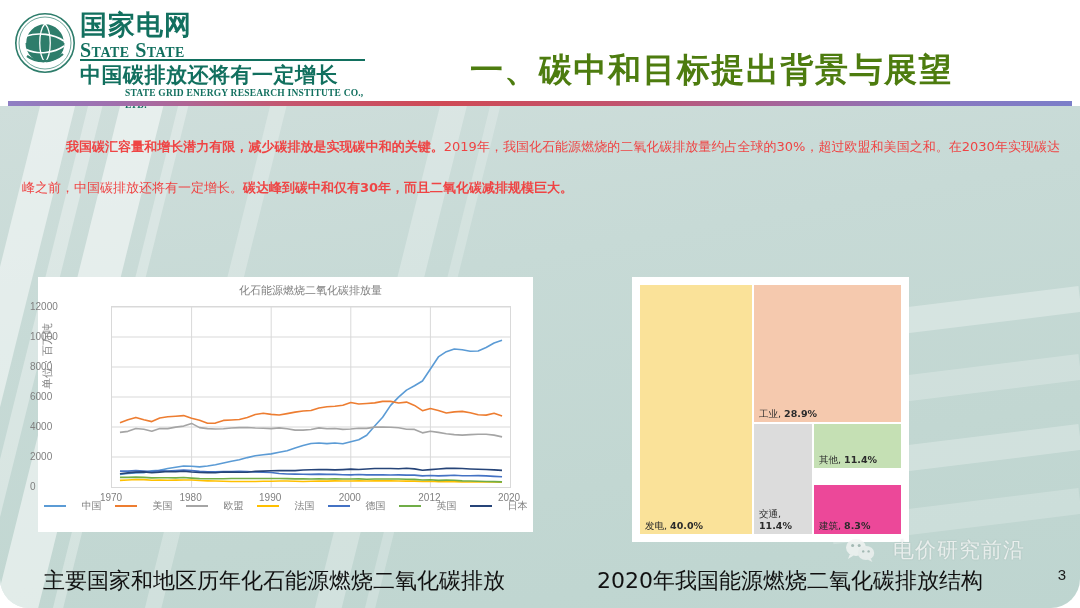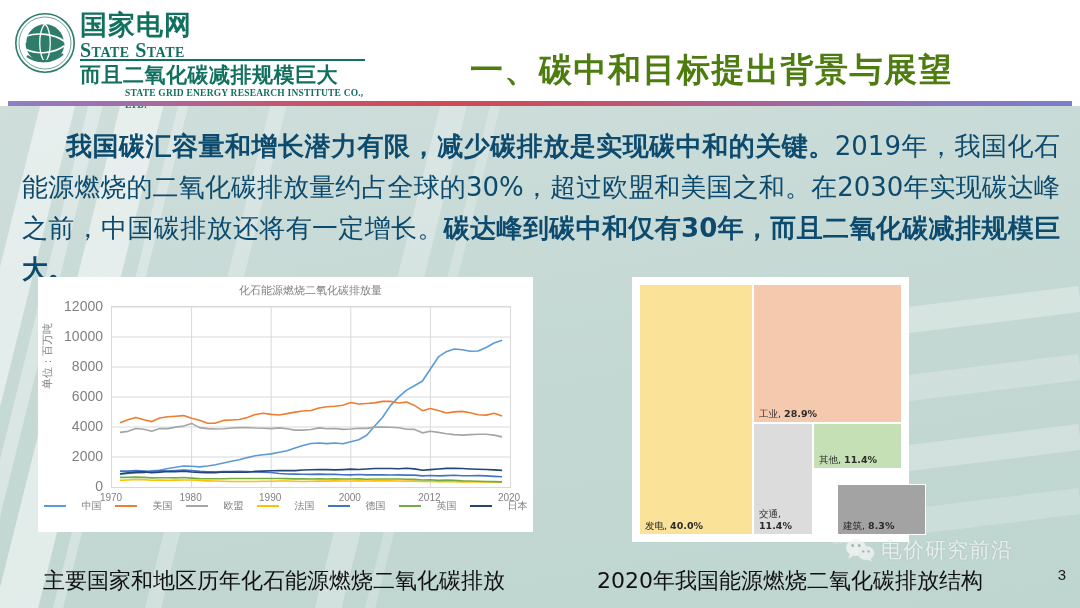--- a/index.html
+++ b/index.html
@@ -10,20 +10,21 @@
     position: relative;
   }
 
   
   #slide {
     position: relative;
     width: 1080px;
     height: 608px;
     overflow: hidden;
     background: #ffffff;
+    border-radius: 29px;
   }
 
   
   #header {
     position: absolute;
     left: 0; top: 0;
     width: 1080px; height: 104px;
     background: #ffffff;
     z-index: 5;
   }
@@ -149,23 +150,23 @@
   .band.b2 { top: 248px; width: 300px; background: rgba(255,255,255,0.22); }
   .band.b3 { top: 318px; width: 200px; background: rgba(255,255,255,0.26); }
   .band.b4 { top: 382px; width: 250px; background: rgba(255,255,255,0.20); }
 
   
   #paragraph {
     position: absolute;
     left: 22px; top: 126px;
     width: 1038px;
     font-family: "DejaVu Sans", sans-serif;
-    font-size: 26px;
+    font-size: 13px;
     line-height: 41px;
-    color: #0c4a6e;
+    color: #ef4444;
     text-align: justify;
     text-indent: 44px;
     z-index: 10;
   }
   #paragraph b { font-weight: bold; }
 
   
   #chart-panel {
     position: absolute;
     left: 38px; top: 277px;
@@ -199,25 +200,24 @@
   }
   #plot-area {
     position: absolute;
     left: 0; top: 0;
     width: 400px; height: 182px;
     border: 1px solid #d9d9d9;
     background: #ffffff;
   }
   .ytick {
     position: absolute;
-    right: 408px;
+    right: 425px;
     width: 56px;
-    text-align: right;
     font-family: "Liberation Sans", sans-serif;
-    font-size: 14px;
+    font-size: 10px;
     color: #808080;
     transform: translateY(-50%);
   }
   .xtick {
     position: absolute;
     top: 186px;
     width: 46px;
     text-align: center;
     font-family: "Liberation Sans", sans-serif;
     font-size: 10px;
@@ -281,21 +281,21 @@
   }
   #caption-left  { left: 43px;  top: 566px; }
   #caption-right { left: 597px; top: 566px; }
 
   
   #watermark {
     position: absolute;
     left: 845px; top: 536px;
     display: flex;
     align-items: center;
-    gap: 6px;
+    gap: 18px;
     z-index: 15;
     opacity: 0.82;
   }
   #wm-text {
     font-family: "DejaVu Sans", sans-serif;
     font-size: 21px;
     color: #f2f4f3;
     letter-spacing: 1px;
     text-shadow: 0 0 2px rgba(120,140,135,0.45);
   }
@@ -342,21 +342,21 @@
         <path d="M31 11.5 C38 20, 38 42, 31 50.5" fill="none" stroke="#ffffff" stroke-width="1.3"></path>
         <path d="M13 44 C24 52, 40 50, 49 42" fill="none" stroke="#2E7D6B" stroke-width="2.2"></path>
       </svg>
 
       <div id="sg-text">
         <div class="sg-cn">国家电网</div>
         <div class="sg-en">State State</div>
       </div>
       <div id="sg-rule"></div>
       <div id="inst-block">
-        <div class="inst-cn">而且二氧化碳减排规模巨大</div>
+        <div class="inst-cn">中国碳排放还将有一定增长</div>
         <div class="inst-en">STATE GRID ENERGY RESEARCH INSTITUTE CO., LTD.</div>
       </div>
     </div>
 
     <div id="slide-title">一、碳中和目标提出背景与展望</div>
   </div>
 
   <div id="header-rule"></div>
 
   <div id="paragraph"><b>我国碳汇容量和增长潜力有限，减少碳排放是实现碳中和的关键。</b><span>2019年，我国化石能源燃烧的二氧化碳排放量约占全球的30%，超过欧盟和美国之和。在2030年实现碳达峰之前，中国碳排放还将有一定增长。</span><b>碳达峰到碳中和仅有30年，而且二氧化碳减排规模巨大。</b></div>
@@ -439,21 +439,21 @@
         </div>
         <div class="tile" style="left: 114px; top: 0px; width: 149px; height: 139px; background: rgb(245, 201, 174);">
           <div class="tile-label"><span>工业, </span><b>28.9%</b></div>
         </div>
         <div class="tile" style="left: 114px; top: 139px; width: 60px; height: 112px; background: rgb(220, 220, 220);">
           <div class="tile-label"><span>交通,</span><br><b>11.4%</b></div>
         </div>
         <div class="tile" style="left: 174px; top: 139px; width: 89px; height: 46px; background: rgb(197, 224, 180);">
           <div class="tile-label"><span>其他, </span><b>11.4%</b></div>
         </div>
-        <div class="tile" style="left: 174px; top: 200px; width: 89px; height: 51px; background: #a3a3a3; margin-left: 24px;">
+        <div class="tile" style="left: 174px; top: 200px; width: 89px; height: 51px; background: #ec4899;">
           <div class="tile-label"><span>建筑, </span><b>8.3%</b></div>
         </div>
       </div>
   </div>
 
   <div class="caption" id="caption-left">主要国家和地区历年化石能源燃烧二氧化碳排放</div>
   <div class="caption" id="caption-right">2020年我国能源燃烧二氧化碳排放结构</div>
 
   <div id="watermark">
     <svg width="30" height="24" viewBox="0 0 30 24">

